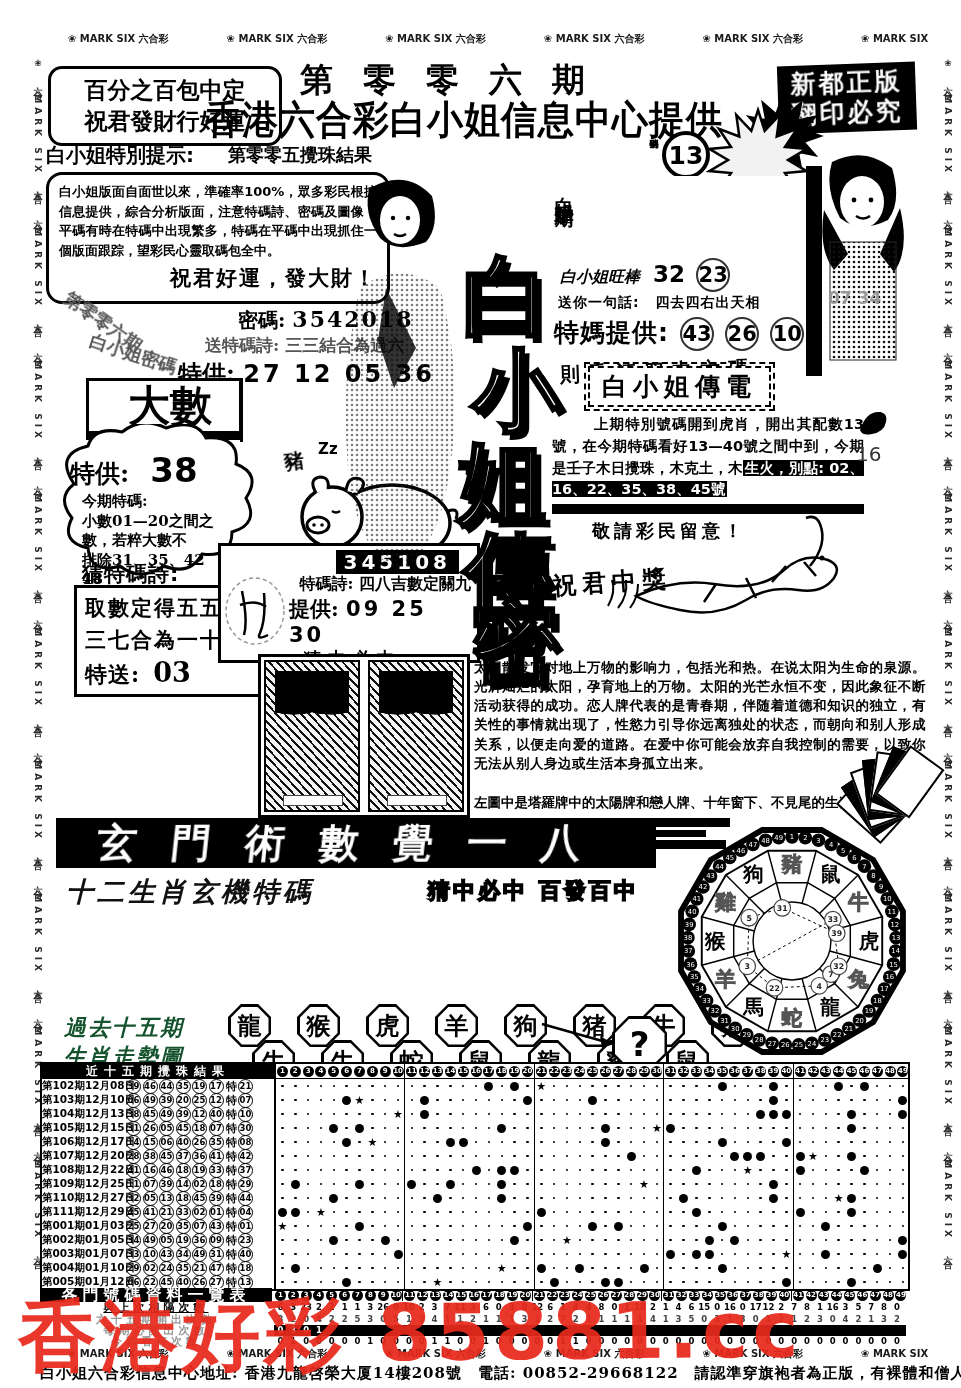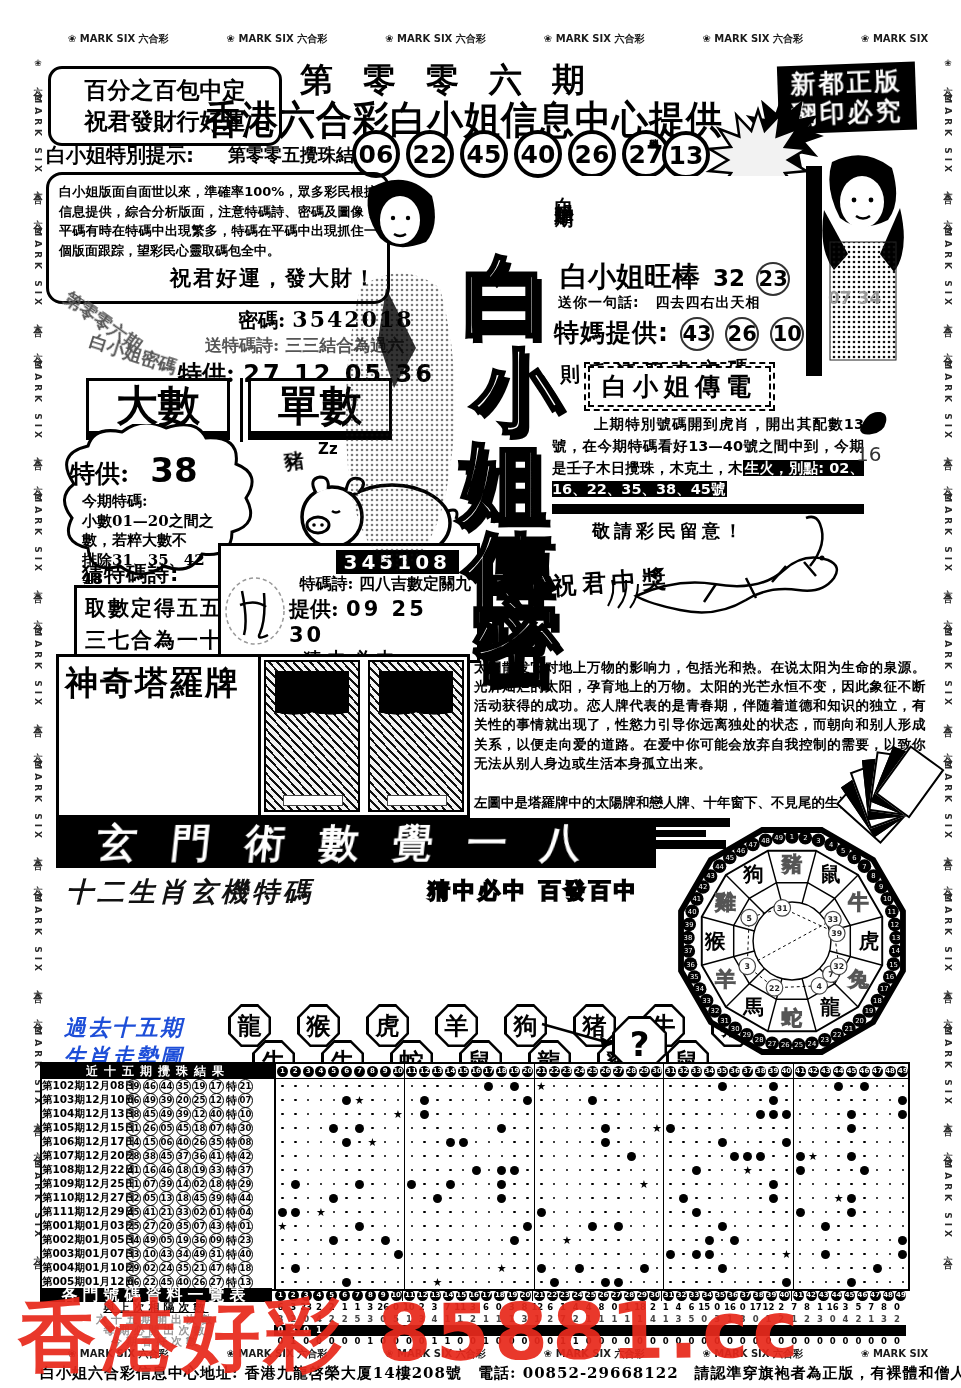--- a/index.html
+++ b/index.html
@@ -22,21 +22,21 @@
   
   .ncirc{display:inline-flex;width:40px;height:40px;border:4px solid #000;border-radius:50%;
          align-items:center;justify-content:center;font-size:25px;font-weight:bold;margin-right:6px;background:#fff;}
   .speclab{writing-mode:vertical-rl;font-size:9px;font-weight:bold;line-height:1.1;}
   
   .introbox{border:3px solid #000;border-radius:16px;padding:7px 10px;font-size:13px;line-height:1.5;font-weight:bold;text-align:justify;}
   .wish{font-size:21px;text-align:right;margin-top:2px;letter-spacing:2px;}
   .faint{color:#555;}
   .vfaint{color:#999;}
   .bigbox{border:3px solid #000;border-bottom:9px solid #000;width:138px;height:50px;display:flex;align-items:center;justify-content:center;
-          font-size:42px;font-weight:bold;background:#fff;}
+          font-size:42px;font-weight:bold;background:#fff;padding-left:12px;}
   .cloudtxt{font-size:15px;font-weight:bold;line-height:1.3;white-space:pre-line;}
   .guessbox{border:3px solid #000;padding:4px 8px;background:#fff;}
   .guessbox .ln{font-size:21px;font-weight:bold;line-height:1.5;letter-spacing:2px;}
   .codebox{border:3px solid #000;background:#fff;padding:4px 6px;}
   .codebar{background:#000;color:#fff;font-size:20px;font-weight:bold;letter-spacing:4px;padding:0 8px;display:inline-block;}
   .vchar{font-size:88px;font-weight:bold;color:#fff;-webkit-text-stroke:3px #000;text-shadow:6px 6px 0 #000;line-height:1;}
   
   .giftpanel{background:#fff;}
   .giftpanel .blkedge{position:absolute;right:-14px;top:-10px;width:16px;height:210px;background:#000;}
   .giftpoembox{border:4px solid #000;padding:2px 6px;background:#fff;}
@@ -59,21 +59,21 @@
   .tarotbody{font-size:13.5px;line-height:1.42;text-align:justify;font-weight:bold;letter-spacing:.5px;}
   .fan{position:relative;}
   .fcard{position:absolute;width:38px;height:56px;border:2px solid #000;bottom:0;right:30px;transform-origin:90% 100%;}
   
   .banner{background:#000;color:#fff;display:flex;align-items:center;justify-content:center;}
   .bannertxt{font-size:40px;font-weight:bold;letter-spacing:34px;white-space:nowrap;filter:blur(.4px);transform:skewX(-6deg);}
   .subleft{font-size:27px;font-weight:bold;font-style:italic;letter-spacing:4px;filter:blur(.6px);color:#111;}
   .subright{font-size:22px;font-weight:bold;letter-spacing:3px;color:#fff;-webkit-text-stroke:1.6px #000;}
   .mysticbody{font-size:14.5px;font-weight:bold;line-height:1.07;text-align:justify;letter-spacing:.5px;}
   
-  .trendlab{font-size:22px;font-weight:bold;font-style:italic;letter-spacing:2px;filter:blur(.7px);line-height:1.3;color:#1d4ed8;}
+  .trendlab{font-size:22px;font-weight:bold;font-style:italic;letter-spacing:2px;filter:blur(.7px);line-height:1.3;color:#14532d;}
   .oct{clip-path:polygon(30% 0,70% 0,100% 30%,100% 70%,70% 100%,30% 100%,0 70%,0 30%);background:#000;padding:2.5px;width:38px;height:38px;display:inline-block;margin-right:26px;}
   .oct>span{clip-path:polygon(30% 0,70% 0,100% 30%,100% 70%,70% 100%,30% 100%,0 70%,0 30%);background:#fff;width:100%;height:100%;display:flex;align-items:center;justify-content:center;font-size:24px;font-weight:bold;}
   .qoct{width:50px;height:50px;}
   .qoct>span{font-size:34px;}
   
   .thead{background:#000;color:#fff;font-size:12px;font-weight:bold;letter-spacing:6px;text-align:center;height:15px;line-height:15px;}
   .trow{display:flex;align-items:center;height:14px;}
   .tperiod{font-size:10.5px;font-weight:bold;width:84px;white-space:nowrap;}
   .tnum{display:inline-flex;width:13px;height:13px;border:1.4px solid #000;border-radius:50%;align-items:center;justify-content:center;
         font-size:8.5px;font-weight:bold;margin-right:1.5px;flex:none;}
@@ -132,21 +132,20 @@
   </div>
   <div class="abs issue serif" style="left:300px;top:58px;">第零零六期</div>
   <div class="abs maintitle serif" style="left:205px;top:96px;">香港六合彩白小姐信息中心提供</div>
   <div class="abs stampblk" style="left:778px;top:64px;width:134px;">
     <div>新都正版</div>
     <div>翻印必究</div>
   </div>
 
   <div class="abs b" style="left:46px;top:142px;font-size:20px;">白小姐特別提示:</div>
   <div class="abs b serif" style="left:228px;top:143px;font-size:18px;">第零零五攪珠結果</div>
-  <div class="abs" style="left:352px;top:130px;white-space:nowrap;" id="result-numbers"><span class="ncirc">06</span><span class="ncirc">22</span><span class="ncirc">45</span><span class="ncirc">40</span><span class="ncirc">26</span><span class="ncirc">27</span></div>
   <div class="abs speclab" style="left:648px;top:132px;">特別號碼</div>
   <div class="abs ncirc" style="left:662px;top:131px;">13</div>
   <svg class="abs" style="left:700px;top:98px;" width="125" height="115" id="starburst">
       <polygon points="82.0,0.0 87.7,16.7 101.0,5.1 97.6,22.4 114.9,19.0 103.3,32.3 120.0,38.0 103.3,43.7 114.9,57.0 97.6,53.6 101.0,70.9 87.7,59.3 82.0,76.0 76.3,59.3 63.0,70.9 66.4,53.6 49.1,57.0 60.7,43.7 44.0,38.0 60.7,32.3 49.1,19.0 66.4,22.4 63.0,5.1 76.3,16.7 " fill="#000" stroke="#000" stroke-width="2.5"></polygon>
       <polygon points="58.0,12.0 64.7,32.8 79.7,17.0 76.7,38.5 97.1,30.8 85.0,49.0 106.7,50.9 88.0,62.0 106.7,73.1 85.0,75.0 97.1,93.2 76.7,85.5 79.7,107.0 64.7,91.2 58.0,112.0 51.3,91.2 36.3,107.0 39.3,85.5 18.9,93.2 31.0,75.0 9.3,73.1 28.0,62.0 9.3,50.9 31.0,49.0 18.9,30.8 39.3,38.5 36.3,17.0 51.3,32.8 " fill="#f2f2f2" stroke="#000" stroke-width="2.5"></polygon>
     </svg>
 
   <svg class="abs" style="left:802px;top:150px;" width="122" height="230">
     <defs>
         <pattern id="dots" width="5" height="5" patternUnits="userSpaceOnUse">
@@ -178,21 +177,20 @@
   <div class="abs serif b faint" style="left:205px;top:334px;font-size:17px;filter:blur(.4px);">
     <span>送特碼詩:</span>
     <span>三三結合為過六</span>
   </div>
   <div class="abs b" style="left:178px;top:358px;font-size:24px;">
     <span class="serif">特供:</span>
     <span style="letter-spacing:3px;">27  12  05  36</span>
   </div>
 
   <div class="abs bigbox serif" style="left:86px;top:378px;">大數</div>
-  <div class="abs bigbox serif" style="left:248px;top:378px;">單數</div>
   <div class="abs" style="left:240px;top:378px;width:3px;height:64px;background:#000;"></div>
 
   <div class="abs b dst" style="left:284px;top:448px;font-size:20px;transform:rotate(-8deg);">豬</div>
   <div class="abs b" style="left:318px;top:440px;font-size:15px;">Zz</div>
   <svg class="abs" style="left:280px;top:455px;" width="190" height="120">
     <ellipse cx="112" cy="104" rx="58" ry="9" fill="#000"></ellipse>
     <ellipse cx="112" cy="68" rx="58" ry="38" fill="#fff" stroke="#000" stroke-width="3.5"></ellipse>
     <circle cx="52" cy="62" r="30" fill="#fff" stroke="#000" stroke-width="3.5"></circle>
     <path d="M36,38 q-8,-14 4,-16 q10,0 8,12" fill="#fff" stroke="#000" stroke-width="3"></path>
     <path d="M66,36 q2,-16 14,-12 q8,4 -2,14" fill="#fff" stroke="#000" stroke-width="3"></path>
@@ -258,21 +256,21 @@
   <div class="abs vchar serif" style="left:462px;top:252px;">白</div>
   <div class="abs vchar serif" style="left:472px;top:346px;">小</div>
   <div class="abs vchar serif" style="left:458px;top:438px;">姐</div>
   <div class="abs vchar serif" style="left:464px;top:528px;">傳</div>
   <div class="abs vchar serif" style="left:470px;top:598px;">密</div>
 
   <div class="abs giftpanel" style="left:552px;top:176px;width:256px;height:210px;">
     <div class="blkedge"></div>
     <div class="abs dst b" style="left:0;top:6px;width:26px;font-size:19px;writing-mode:vertical-rl;letter-spacing:3px;filter:blur(.6px);">白小姐贈期</div>
     <div class="abs" style="left:8px;top:82px;white-space:nowrap;">
-      <span class="serif b" style="font-size:28px;">白小姐旺棒</span>
+      <span class="serif b" style="font-size:16px;font-style:italic;">白小姐旺棒</span>
       <span class="b" style="font-size:23px;margin-left:8px;">32</span>
       <span class="lcirc">23</span>
     </div>
     <div class="abs dst b" style="left:6px;top:118px;font-size:14px;white-space:nowrap;">
       <span>送你一句話:</span>
       <span style="margin-left:10px;">四去四右出天相</span>
     </div>
     <div class="abs" style="left:2px;top:140px;white-space:nowrap;">
       <span class="b dst" style="font-size:25px;filter:blur(.7px);">特媽提供:</span>
       <span class="lcirc">43</span>
@@ -295,23 +293,20 @@
   </svg>
   <div class="abs" style="left:856px;top:442px;font-size:20px;color:#333;">16</div>
   <svg class="abs" style="left:596px;top:496px;" width="250" height="135">
     <path d="M12,110 q8,-14 4,-26 M22,112 q10,-12 8,-28 M34,112 q8,-10 8,-24" stroke="#000" stroke-width="2" fill="none"></path>
     <path d="M40,100 q40,-18 78,-12 q46,8 70,-14 q20,-18 44,-10 q14,6 6,18 q-12,16 -36,12 q-30,-4 -52,10 q-30,18 -66,10 q-30,-6 -44,-14z" fill="none" stroke="#000" stroke-width="2.5"></path>
     <path d="M214,70 q18,-22 10,-42 q-4,-10 -14,-6" stroke="#000" stroke-width="2.5" fill="none"></path>
     <path d="M120,88 l-12,18 M150,82 l10,20 M190,70 l-14,16 M208,66 l12,14" stroke="#000" stroke-width="2.5"></path>
     <circle cx="226" cy="62" r="2.5" fill="#000"></circle>
   </svg>
 
-  <div class="abs tarotbox" style="left:56px;top:654px;width:200px;height:158px;">
-    <div class="tarottitle" style="margin:4px 6px;">神奇塔羅牌</div>
-  </div>
   <div class="abs tarotbox" style="left:258px;top:654px;width:206px;height:158px;display:flex;gap:8px;align-items:center;justify-content:center;">
     <div class="card"></div>
     <div class="card"></div>
   </div>
   <div class="abs tarotbody" style="left:474px;top:658px;width:452px;">太阳散发它对地上万物的影响力，包括光和热。在说太阳为生命的泉源。光辉灿烂的太阳，孕育地上的万物。太阳的光芒永恒不变，因此象征不断活动获得的成功。恋人牌代表的是青春期，伴随着道德和知识的独立，有关性的事情就出现了，性慾力引导你远离独处的状态，而朝向和别人形成关系，以便走向爱的道路。在爱中你可能会放弃自我控制的需要，以致你无法从别人身边或生活本身孤立出来。</div>
   <div class="abs b" style="left:474px;top:794px;font-size:13.5px;white-space:nowrap;">左圖中是塔羅牌中的太陽牌和戀人牌、十年窗下、不見尾的生肖。</div>
   <div class="abs fan" style="left:790px;top:716px;width:150px;height:100px;z-index:5;" id="card-fan">
       <div class="fcard" style="transform: rotate(-48deg); background: rgb(255, 255, 255);"></div>
       <div class="fcard" style="transform: rotate(-34deg); background: rgb(0, 0, 0);"></div>
       <div class="fcard" style="transform: rotate(-20deg); background: rgb(255, 255, 255);"></div>

